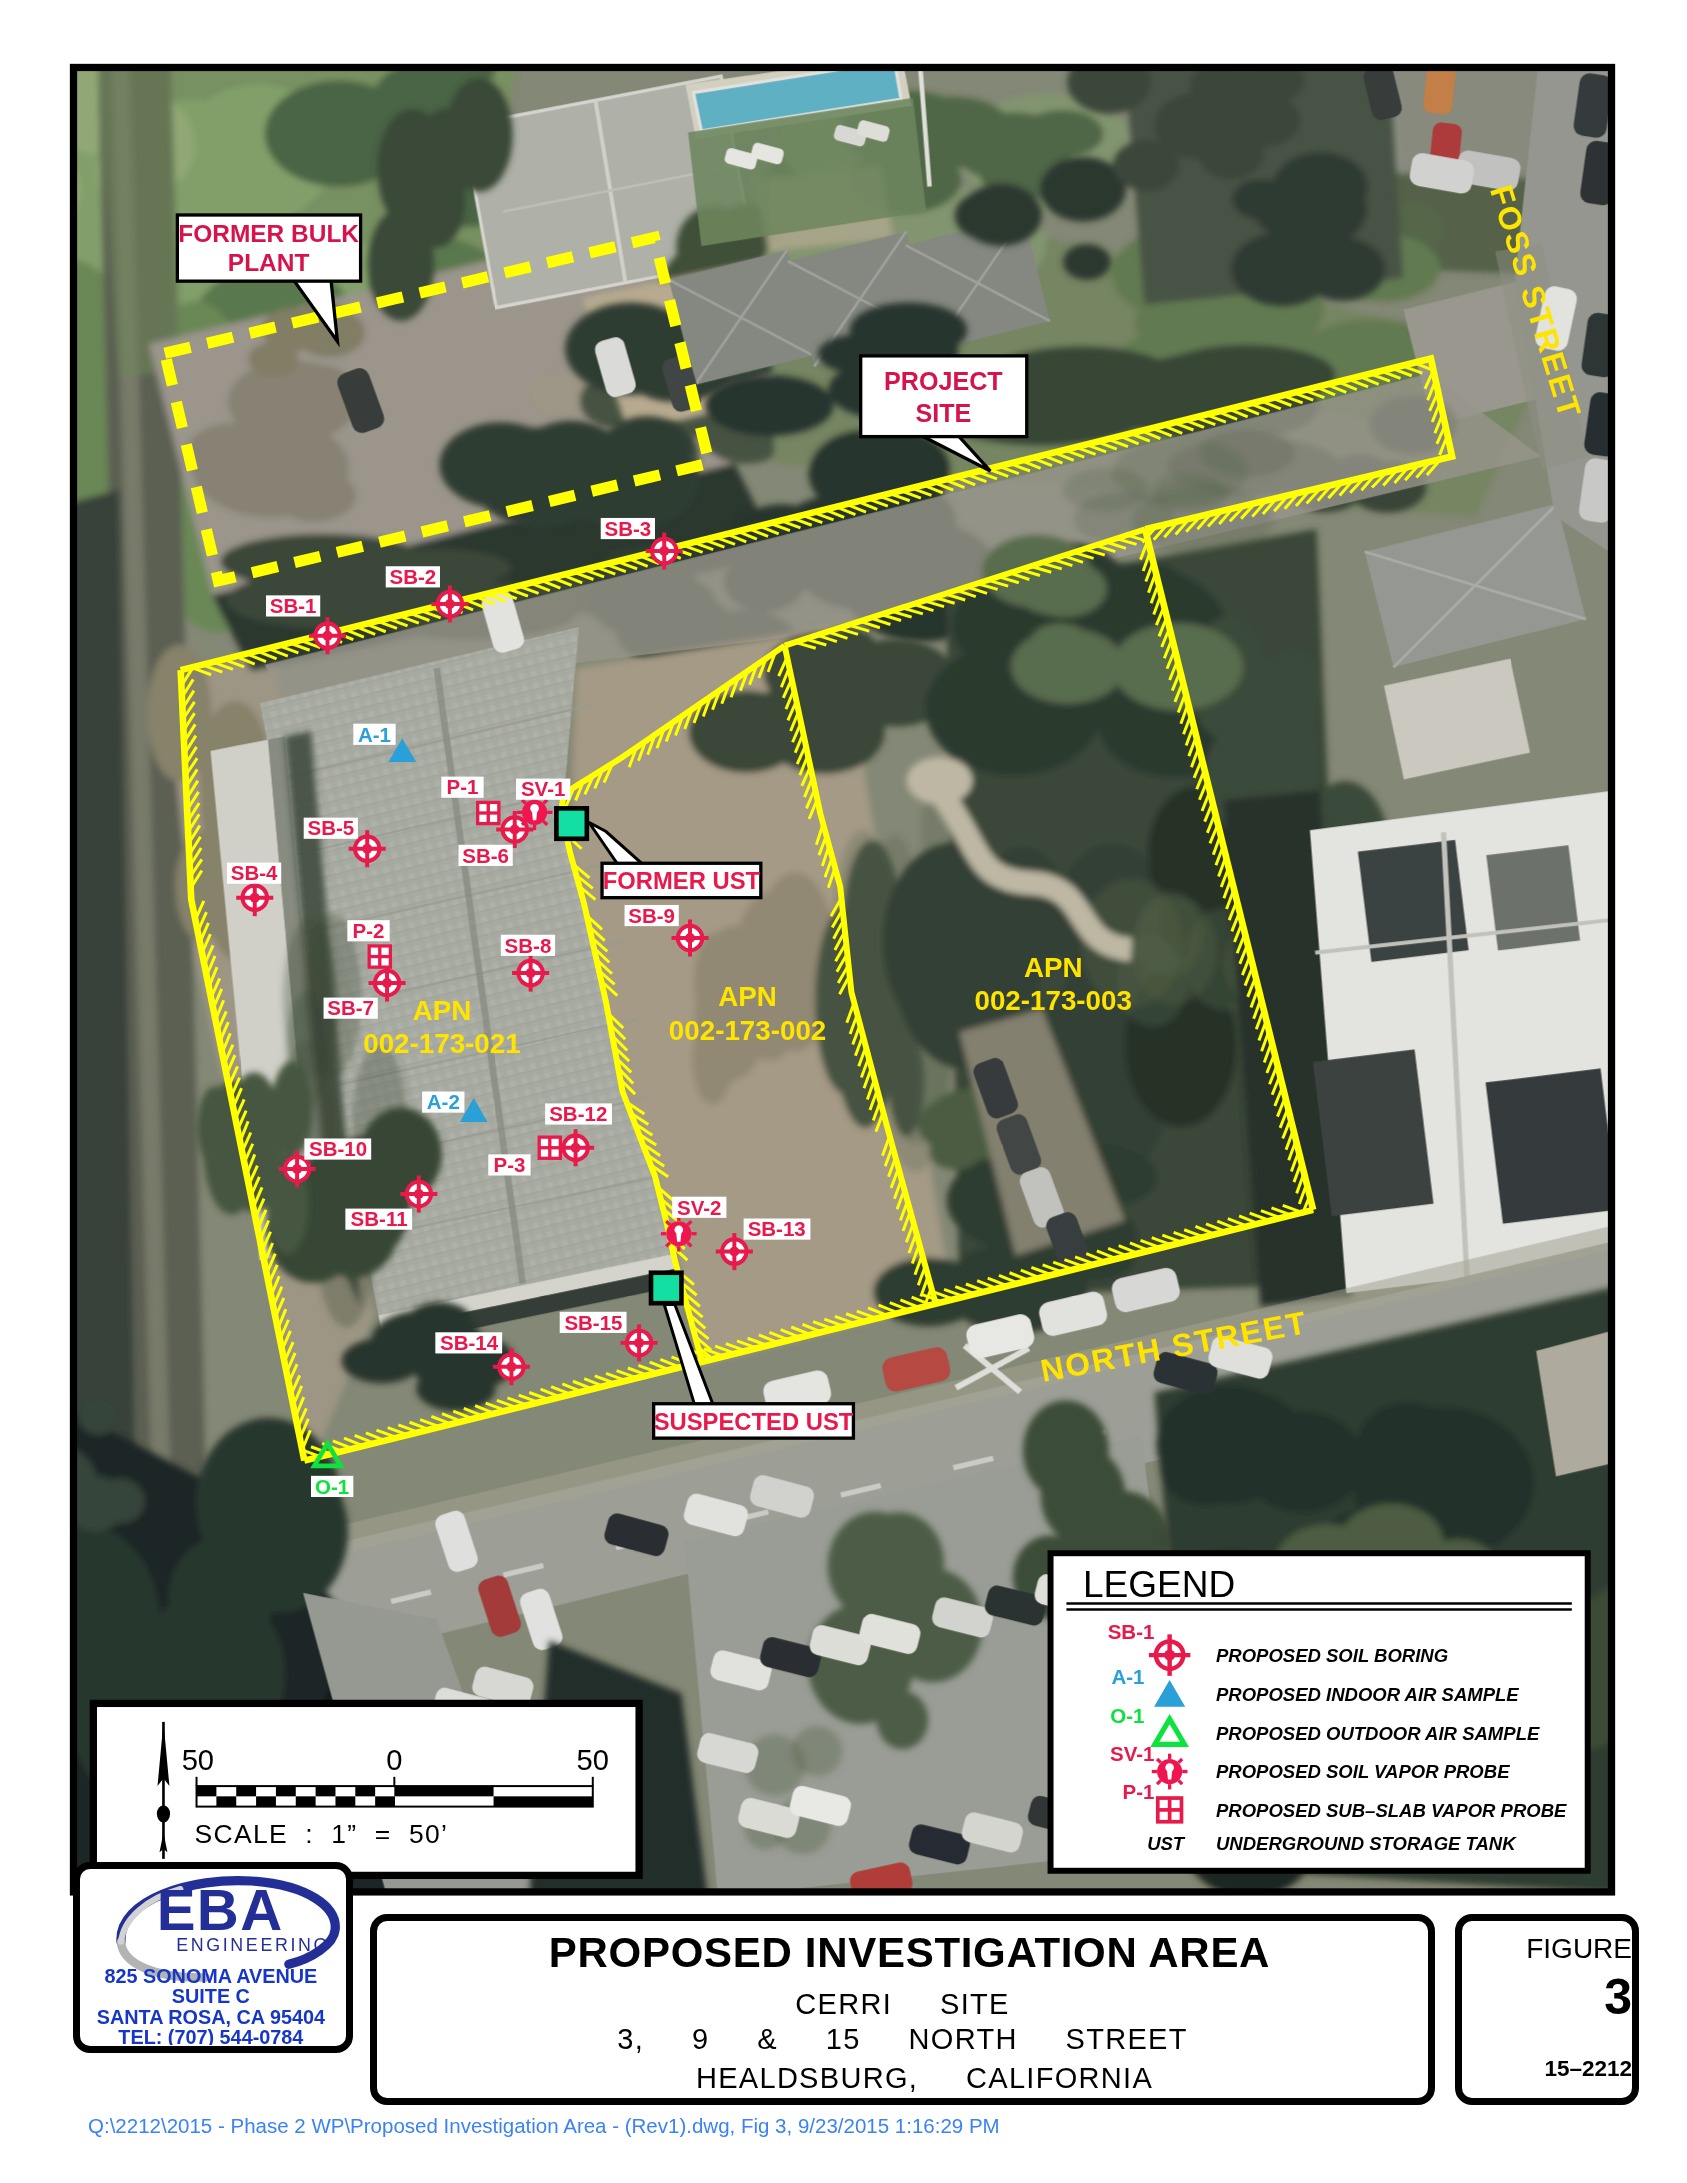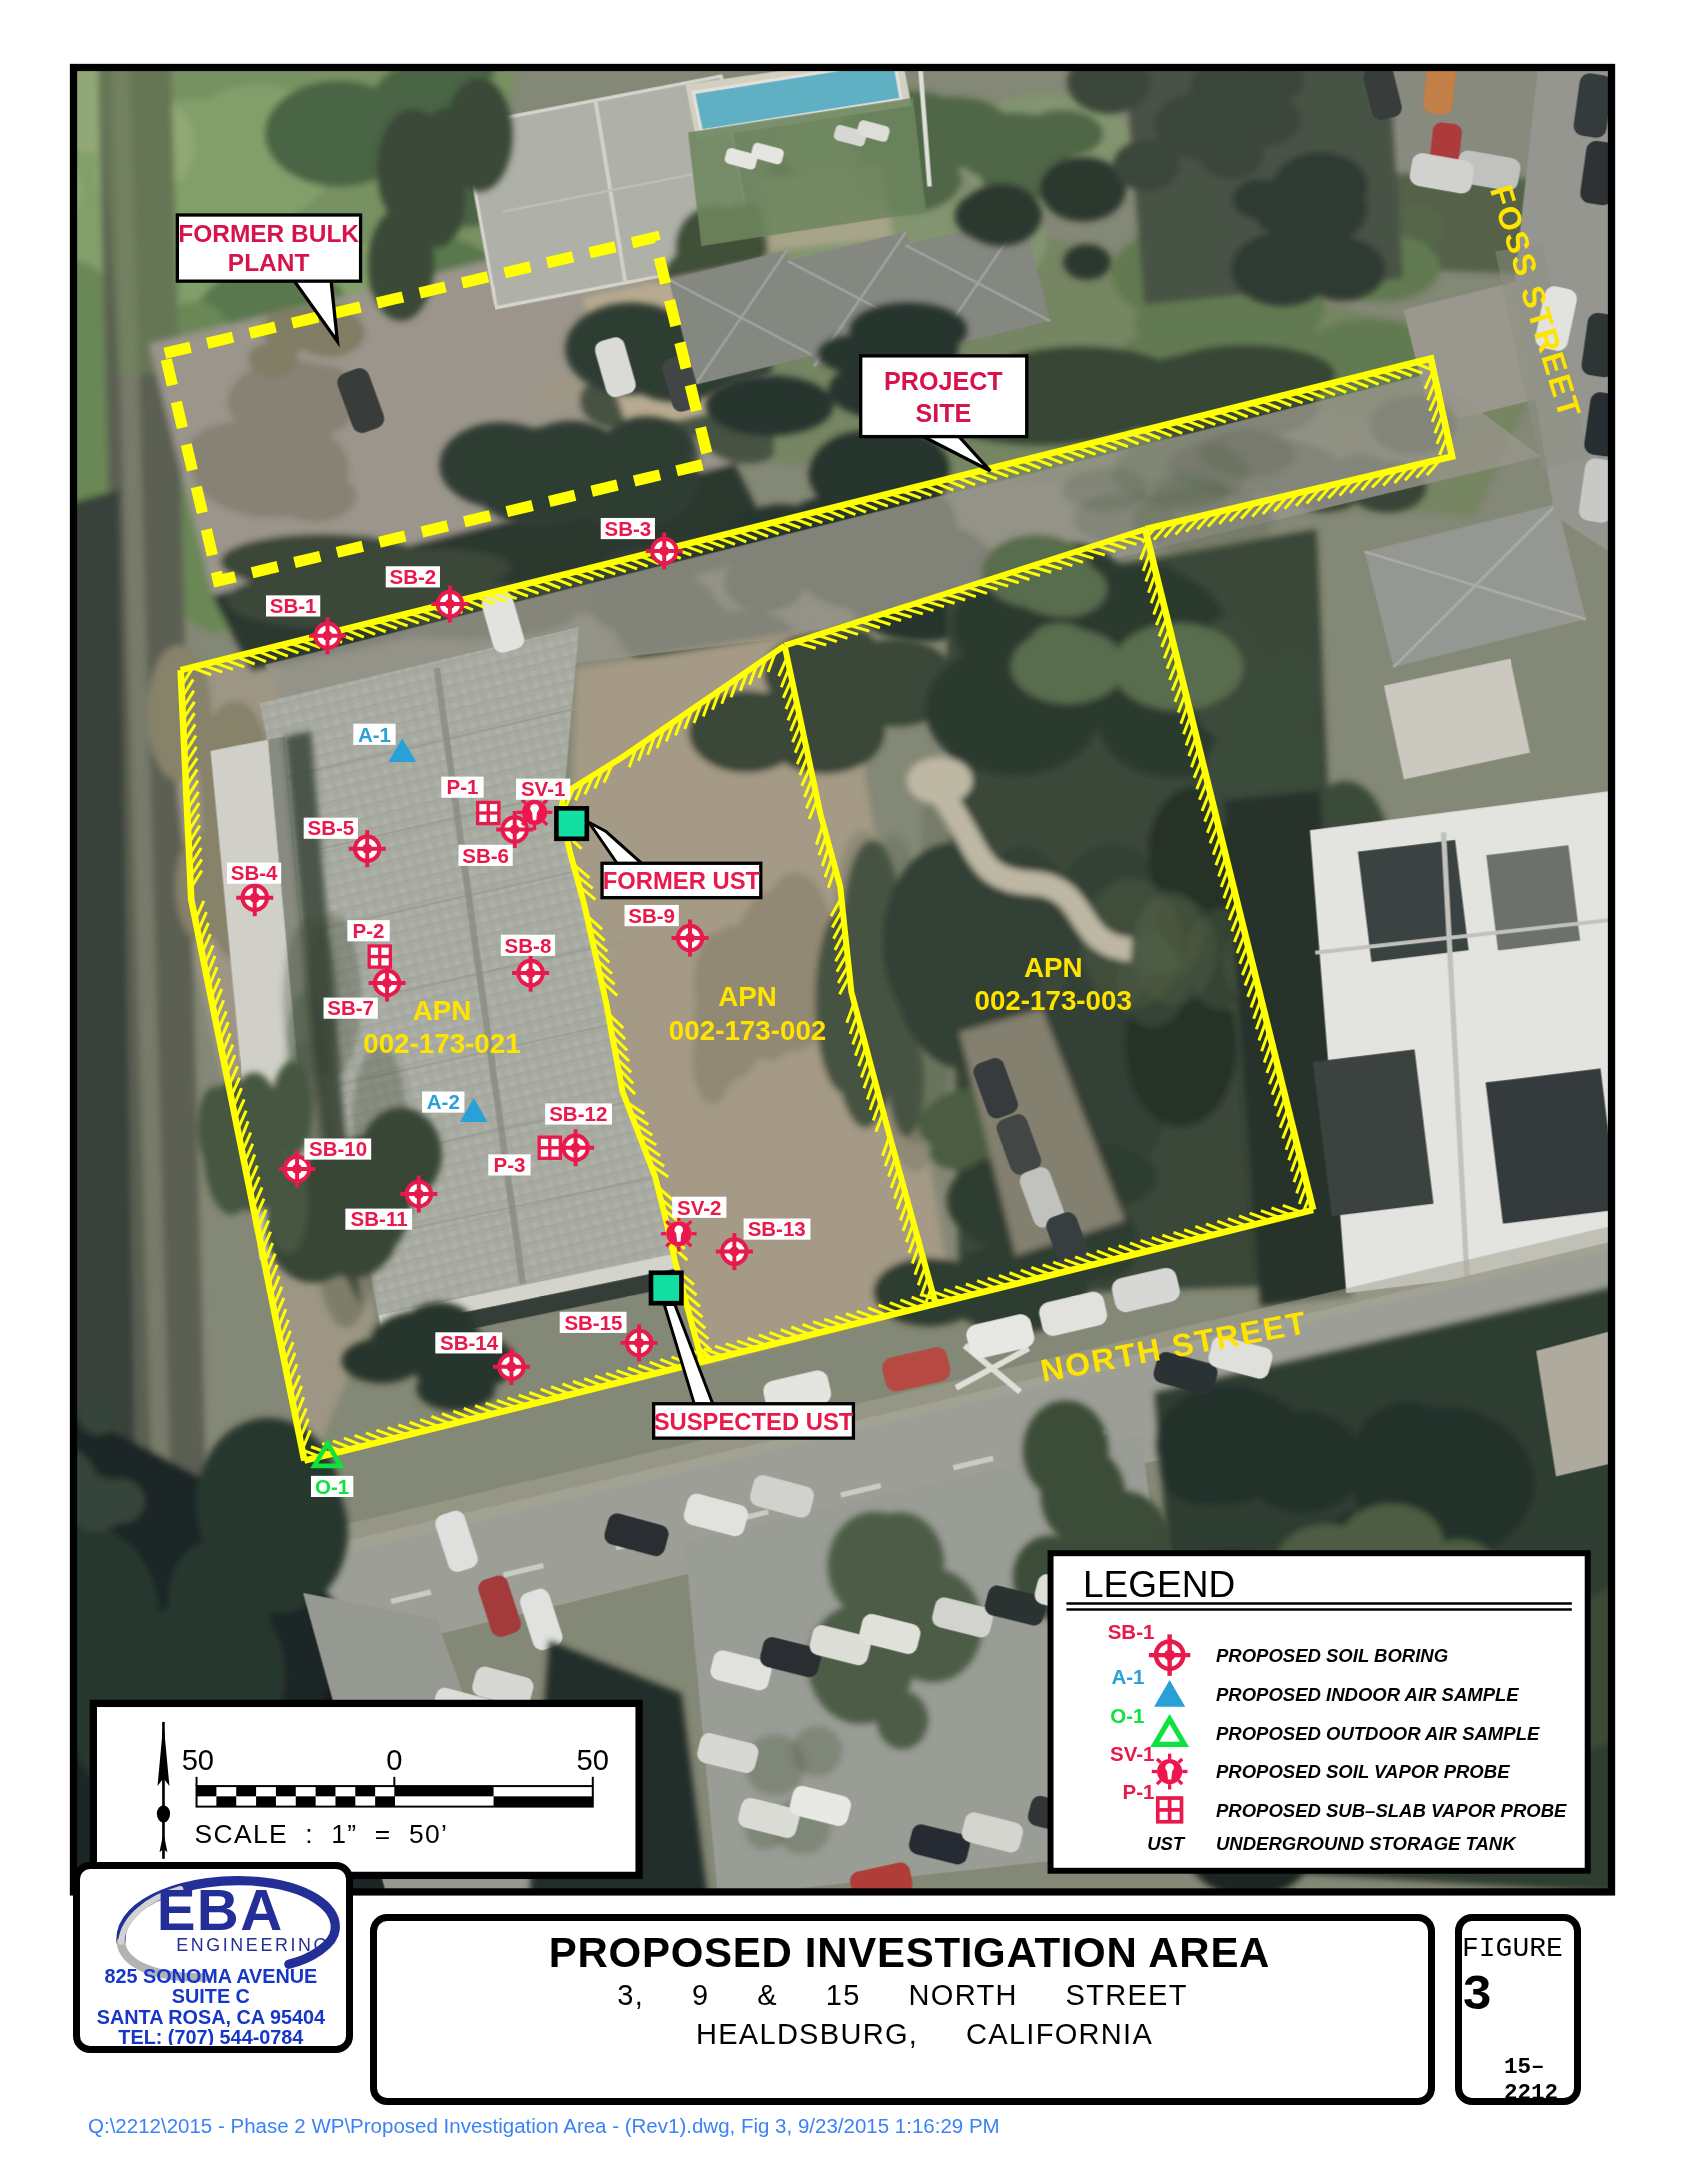--- a/index.html
+++ b/index.html
@@ -1439,23 +1439,24 @@
 <text x="198" y="172">825 SONOMA AVENUE</text>
 <text x="198" y="203">SUITE C</text>
 <text x="198" y="234">SANTA ROSA, CA 95404</text>
 <text x="198" y="264">TEL: (707) 544-0784</text>
 </g>
 </svg>
 </div>
 
 <div class="box" style="left:370px;top:1914px;width:1065px;height:191px;text-align:center;">
 <div style="font-size:42px;font-weight:bold;margin-top:8px;letter-spacing:0.7px;margin-left:14px;">PROPOSED INVESTIGATION AREA</div>
+<div style="font-size:29px;margin-top:10.6px;word-spacing:14.6px;letter-spacing:1.3px;">CERRI&nbsp; SITE</div>
 <div style="font-size:29px;margin-top:2px;word-spacing:14.6px;letter-spacing:1.3px;">3,&nbsp; 9&nbsp; &amp;&nbsp; 15&nbsp; NORTH&nbsp; STREET</div>
 <div style="font-size:29px;margin-top:6px;word-spacing:14.6px;letter-spacing:1.3px;padding-left:44px;">HEALDSBURG,&nbsp; CALIFORNIA</div>
 </div>
 
-<div class="box" style="left:1455px;top:1914px;width:126px;height:191px;text-align:left;font-family:Liberation Mono, monospace;">
+<div class="box" style="left:1455px;top:1914px;width:184px;height:191px;text-align:right;">
 <div style="font-size:28px;margin-top:12px;">FIGURE</div>
 <div style="font-size:50px;font-weight:bold;margin-top:2.6px;">3</div>
 <div style="font-size:22.5px;font-weight:bold;margin-top:30px;padding-left:42px;">15–2212</div>
 </div>
 
 <div style="position:absolute;left:88px;top:2114px;font-size:20.5px;color:#3b82f6;">Q:\2212\2015 - Phase 2 WP\Proposed Investigation Area - (Rev1).dwg, Fig 3, 9/23/2015 1:16:29 PM</div>
 
 </body></html>

